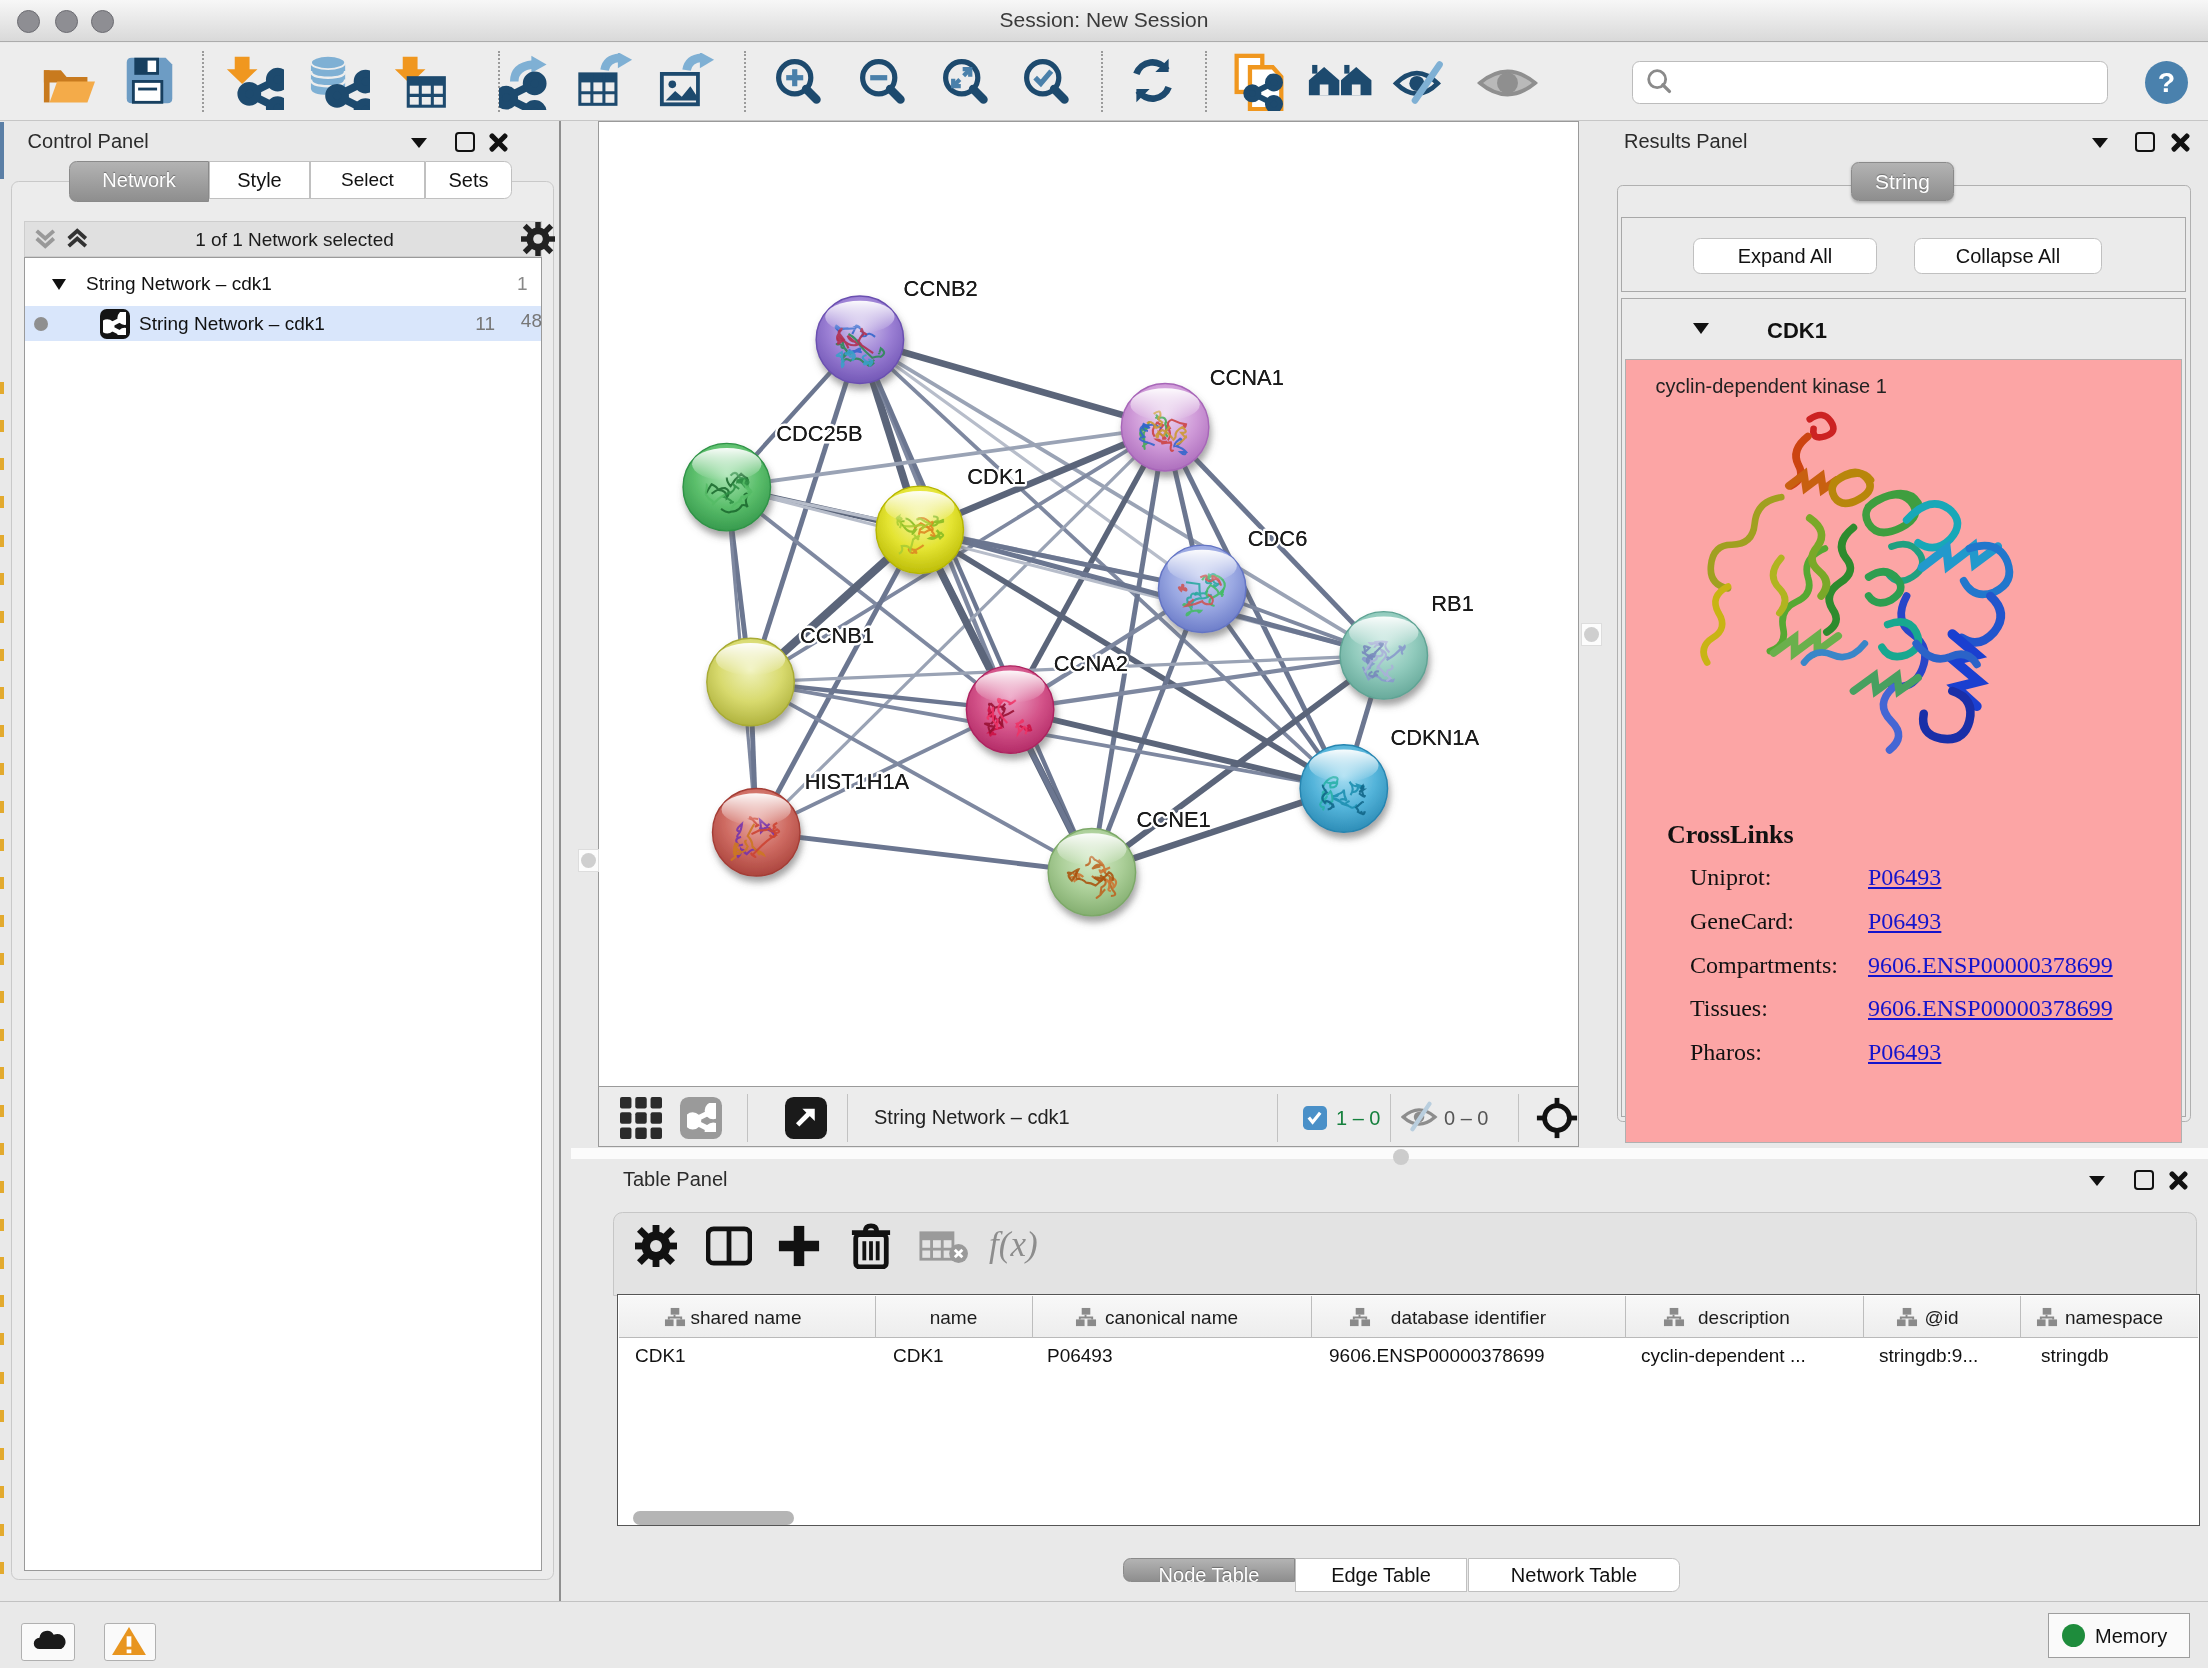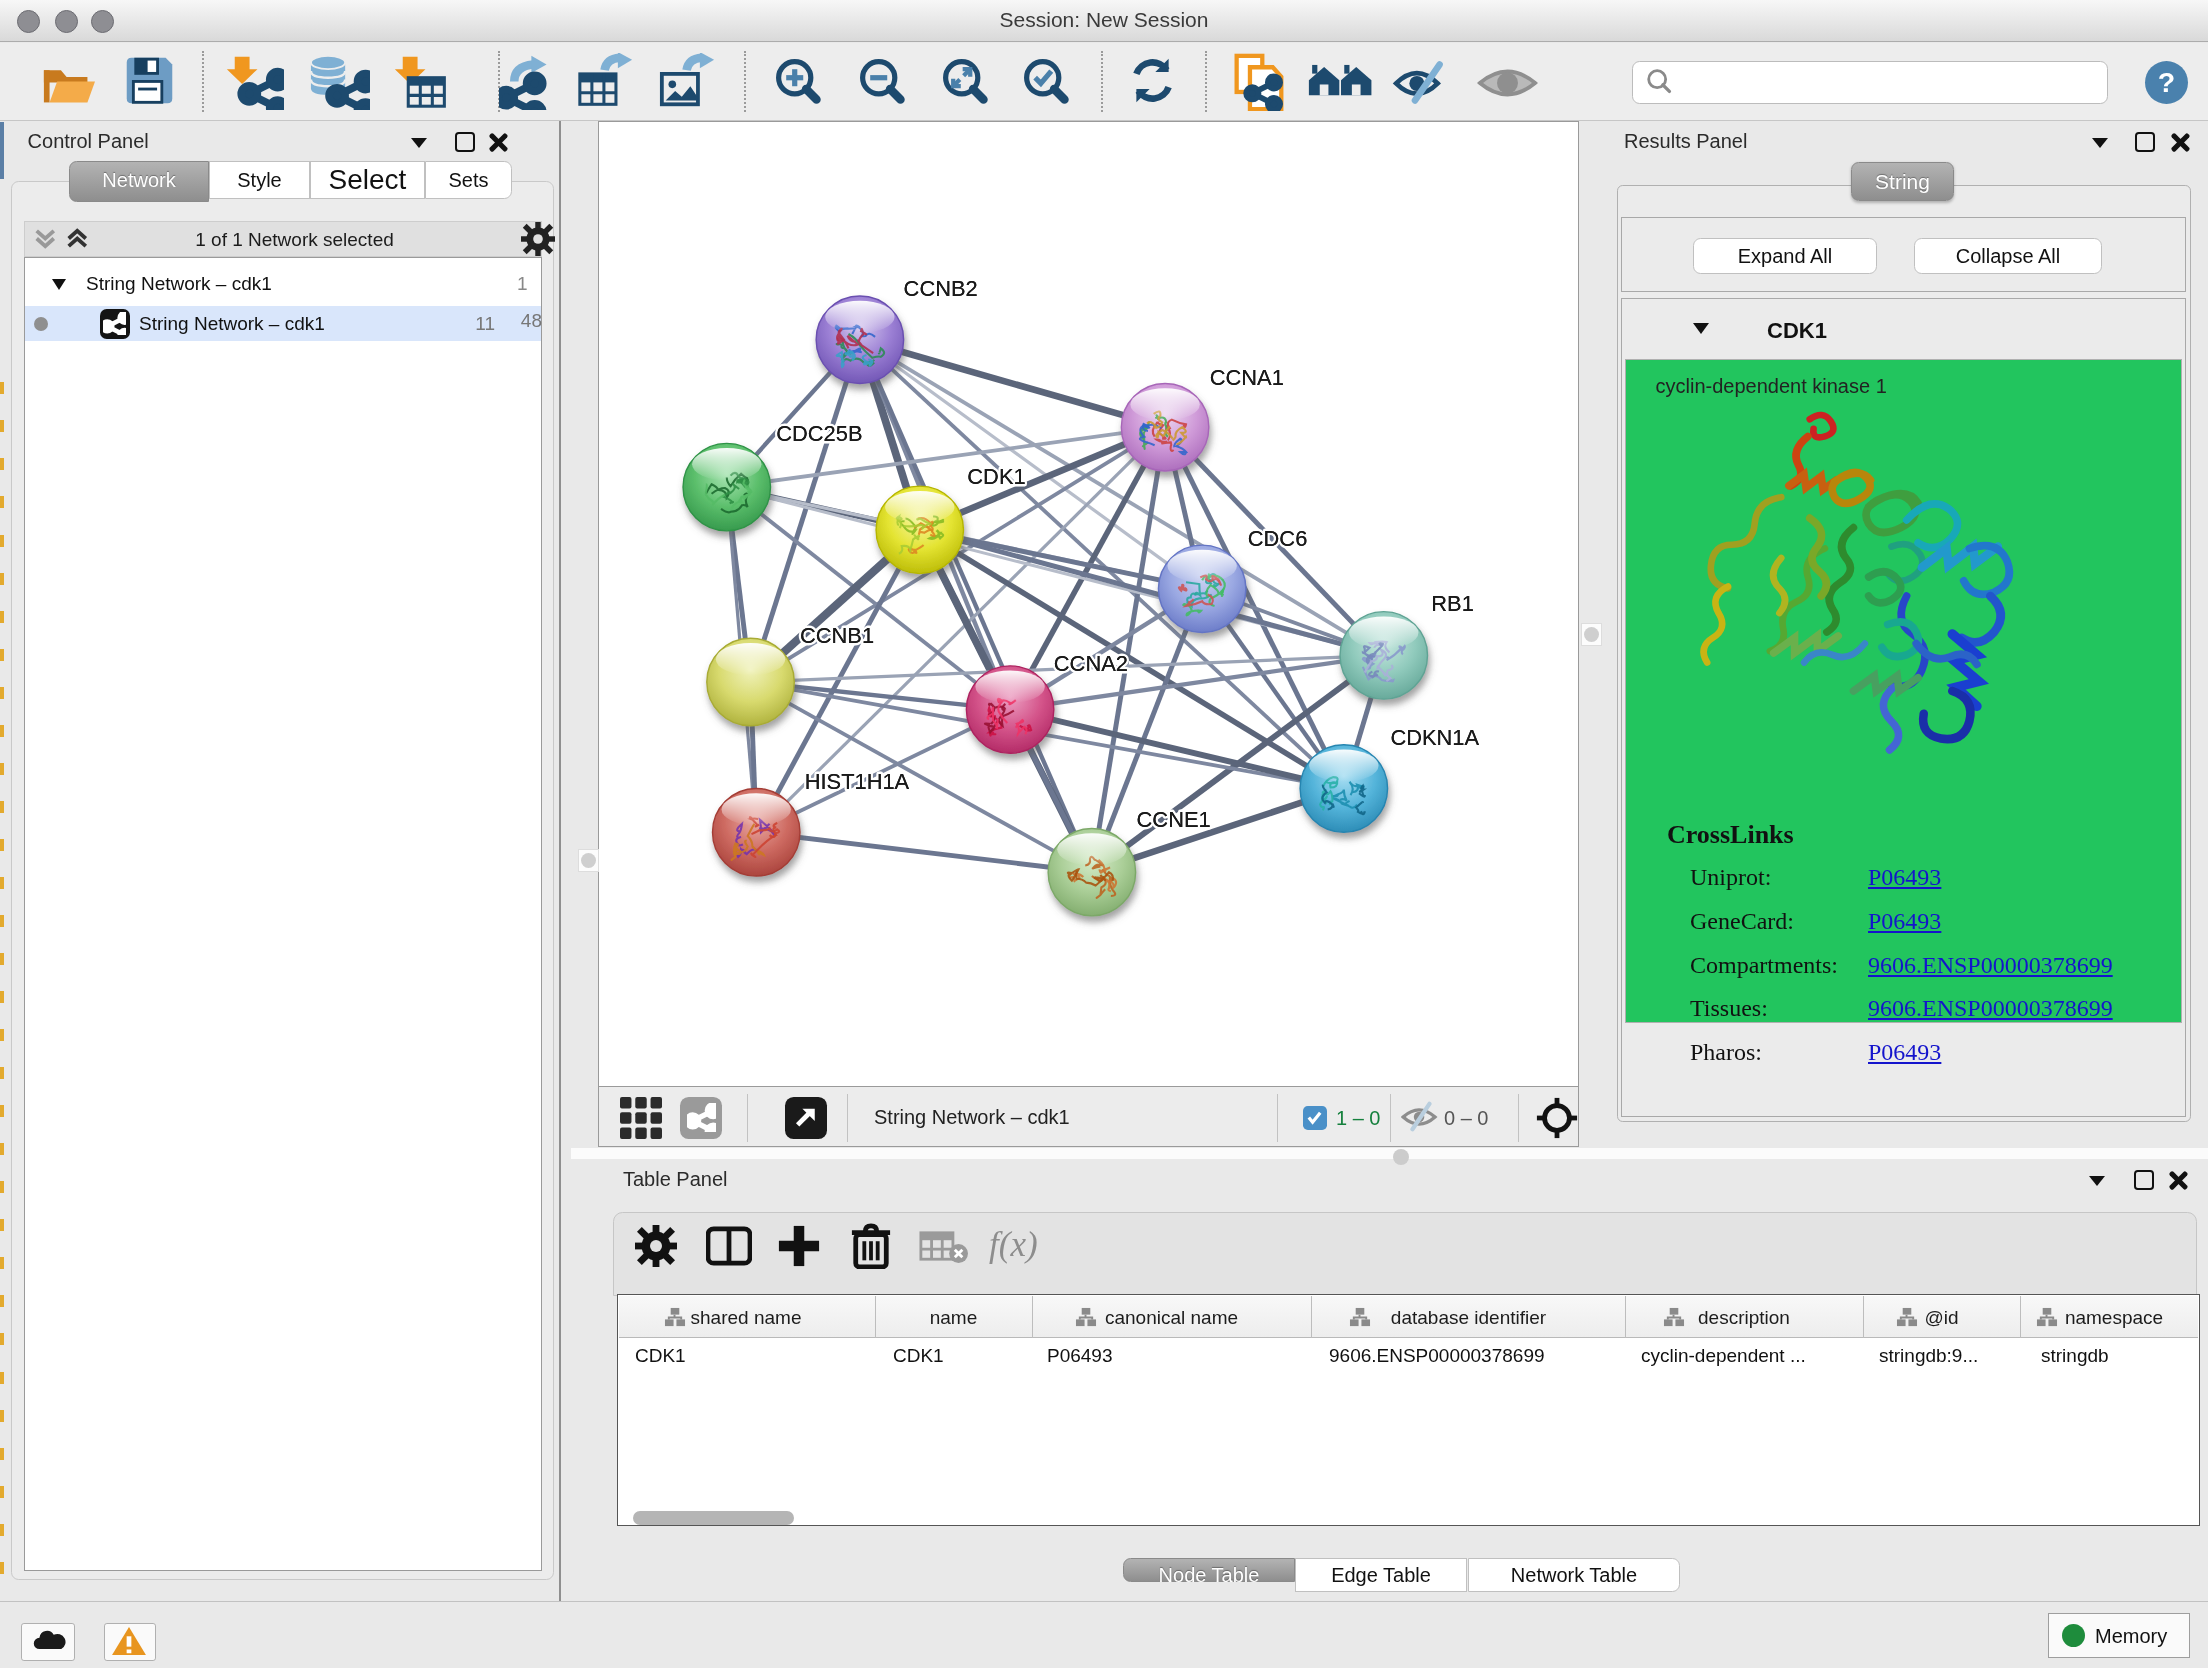--- a/index.html
+++ b/index.html
@@ -164,21 +164,21 @@
   </svg>
 <div class="abs" style="left:2145px;top:61px;width:43px;height:43px;border-radius:50%;background:#4a81ad;color:#fff;font-size:28.5px;font-weight:bold;text-align:center;line-height:42px">?</div>
 <div class="abs" style="left:559px;top:121px;width:1.9px;height:1480px;background:#8f8f8f"></div>
 <div class="abs" style="left:11.4px;top:181px;width:543px;height:1399px;background:#ececec;border:1px solid #c9c9c9;border-radius:7.6px"></div>
 <div class="abs panelhdr" style="left:27.6px;top:130px">Control Panel</div>
 <div class="abs tri" style="left:411px;top:138px"></div>
 <div class="abs wsq" style="left:455px;top:132px"></div>
 <div class="abs xmark" style="left:487px;top:132px"></div>
 <div class="abs graybtn" style="left:69px;top:161px;width:140px;height:41px;border-radius:7.6px 0 0 7.6px;font-size:20px;text-align:center;line-height:36px">Network</div>
 <div class="abs whitebtn" style="left:209px;top:161px;width:101px;height:38px;font-size:20px;text-align:center;line-height:36px">Style</div>
-<div class="abs whitebtn" style="left:310px;top:161px;width:115px;height:38px;font-size:28px;text-align:center;line-height:36px">Select</div>
+<div class="abs whitebtn" style="left:310px;top:161px;width:115px;height:38px;font-size:19px;text-align:center;line-height:36px">Select</div>
 <div class="abs whitebtn" style="left:425px;top:161px;width:87px;height:38px;border-radius:0 7.6px 7.6px 0;font-size:20px;text-align:center;line-height:36px">Sets</div>
 <div class="abs" style="left:24px;top:221px;width:518px;height:36px;background:#e0e0e0;border:1px solid #cdcdcd"></div>
 <svg style="position:absolute;left:31px;top:225px" width="28.5" height="27" viewBox="0 0 30 28">
     <g fill="none" stroke="#999" stroke-width="4">
       <path d="M6,6 l9,8 l9,-8"></path>
       <path d="M6,14 l9,8 l9,-8"></path>
     </g>
   </svg>
 <svg style="position:absolute;left:63px;top:225px" width="28.5" height="27" viewBox="0 0 30 28">
     <g fill="none" stroke="#333" stroke-width="4">
@@ -560,21 +560,21 @@
 <div class="abs wsq" style="left:2135px;top:132px"></div>
 <div class="abs xmark" style="left:2169px;top:132px"></div>
 <div class="abs" style="left:1617px;top:185px;width:574px;height:937px;background:#ebebeb;border:1px solid #b0b0b0;border-radius:5.7px"></div>
 <div class="abs graybtn" style="left:1851px;top:162px;width:103px;height:39px;border-radius:7.6px;font-size:21px;text-align:center;line-height:37px;box-shadow:0 1.9px 2.9px rgba(0,0,0,0.25)">String</div>
 <div class="abs" style="left:1621px;top:217px;width:565px;height:75px;border:1px solid #a8a8a8"></div>
 <div class="abs whitebtn" style="left:1693px;top:238px;width:184px;height:36px;border-radius:7.6px;font-size:20px;text-align:center;line-height:34px">Expand All</div>
 <div class="abs whitebtn" style="left:1914px;top:238px;width:188px;height:36px;border-radius:7.6px;font-size:20px;text-align:center;line-height:34px">Collapse All</div>
 <div class="abs" style="left:1621px;top:298px;width:565px;height:819px;border:1px solid #a8a8a8"></div>
 <div class="abs tri" style="left:1693px;top:323px;border-top-width:11.4px;border-left-width:8.6px;border-right-width:8.6px"></div>
 <div class="abs" style="left:1767px;top:318px;font-size:22px;font-weight:bold;color:#111">CDK1</div>
-<div class="abs" style="left:1625px;top:359px;width:557px;height:664px;background:#22c55e;border:1px solid #b0b0b0">
+<div class="abs" style="left:1625px;top:359px;width:557px;height:784px;background:#fca5a5;border:1px solid #b0b0b0">
     <div class="abs" style="left:29.5px;top:15px;font-size:20px;color:#222">cyclin-dependent kinase 1</div>
     <svg width="371" height="361" viewBox="0 0 390 380" style="position:absolute;left:41px;top:46px">
 <g fill="none" stroke-linecap="round">
 <path d="M150,14 q14,-10 22,2 q8,12 -6,16 q-14,4 -12,-8" stroke="#cc2222" stroke-width="7"></path>
 <path d="M148,32 q-18,14 -10,30 q8,14 -8,22" stroke="#cc4411" stroke-width="8"></path>
 <path d="M128,84 l16,-12 l2,14 l16,-12 l2,14 l14,-10" stroke="#c86010" stroke-width="8"></path>
 <path d="M176,80 q22,-18 34,-4 q10,12 -8,22 q-18,10 -26,-2 q-8,-14 10,-22 q20,-8 28,4" stroke="#b8860b" stroke-width="8"></path>
 <path d="M120,96 q-26,4 -28,28 q-2,22 -24,22 q-20,0 -22,22 q-2,20 18,24" stroke="#a0a020" stroke-width="7"></path>
 <path d="M64,190 q-20,10 -10,28 q10,16 -6,26 q-16,10 -6,26" stroke="#c8b414" stroke-width="7"></path>
 <path d="M212,106 q28,-22 44,-6 q14,16 -10,28 q-24,12 -34,-4 q-10,-18 16,-28 q26,-10 36,6" stroke="#3f9e3f" stroke-width="8"></path>

